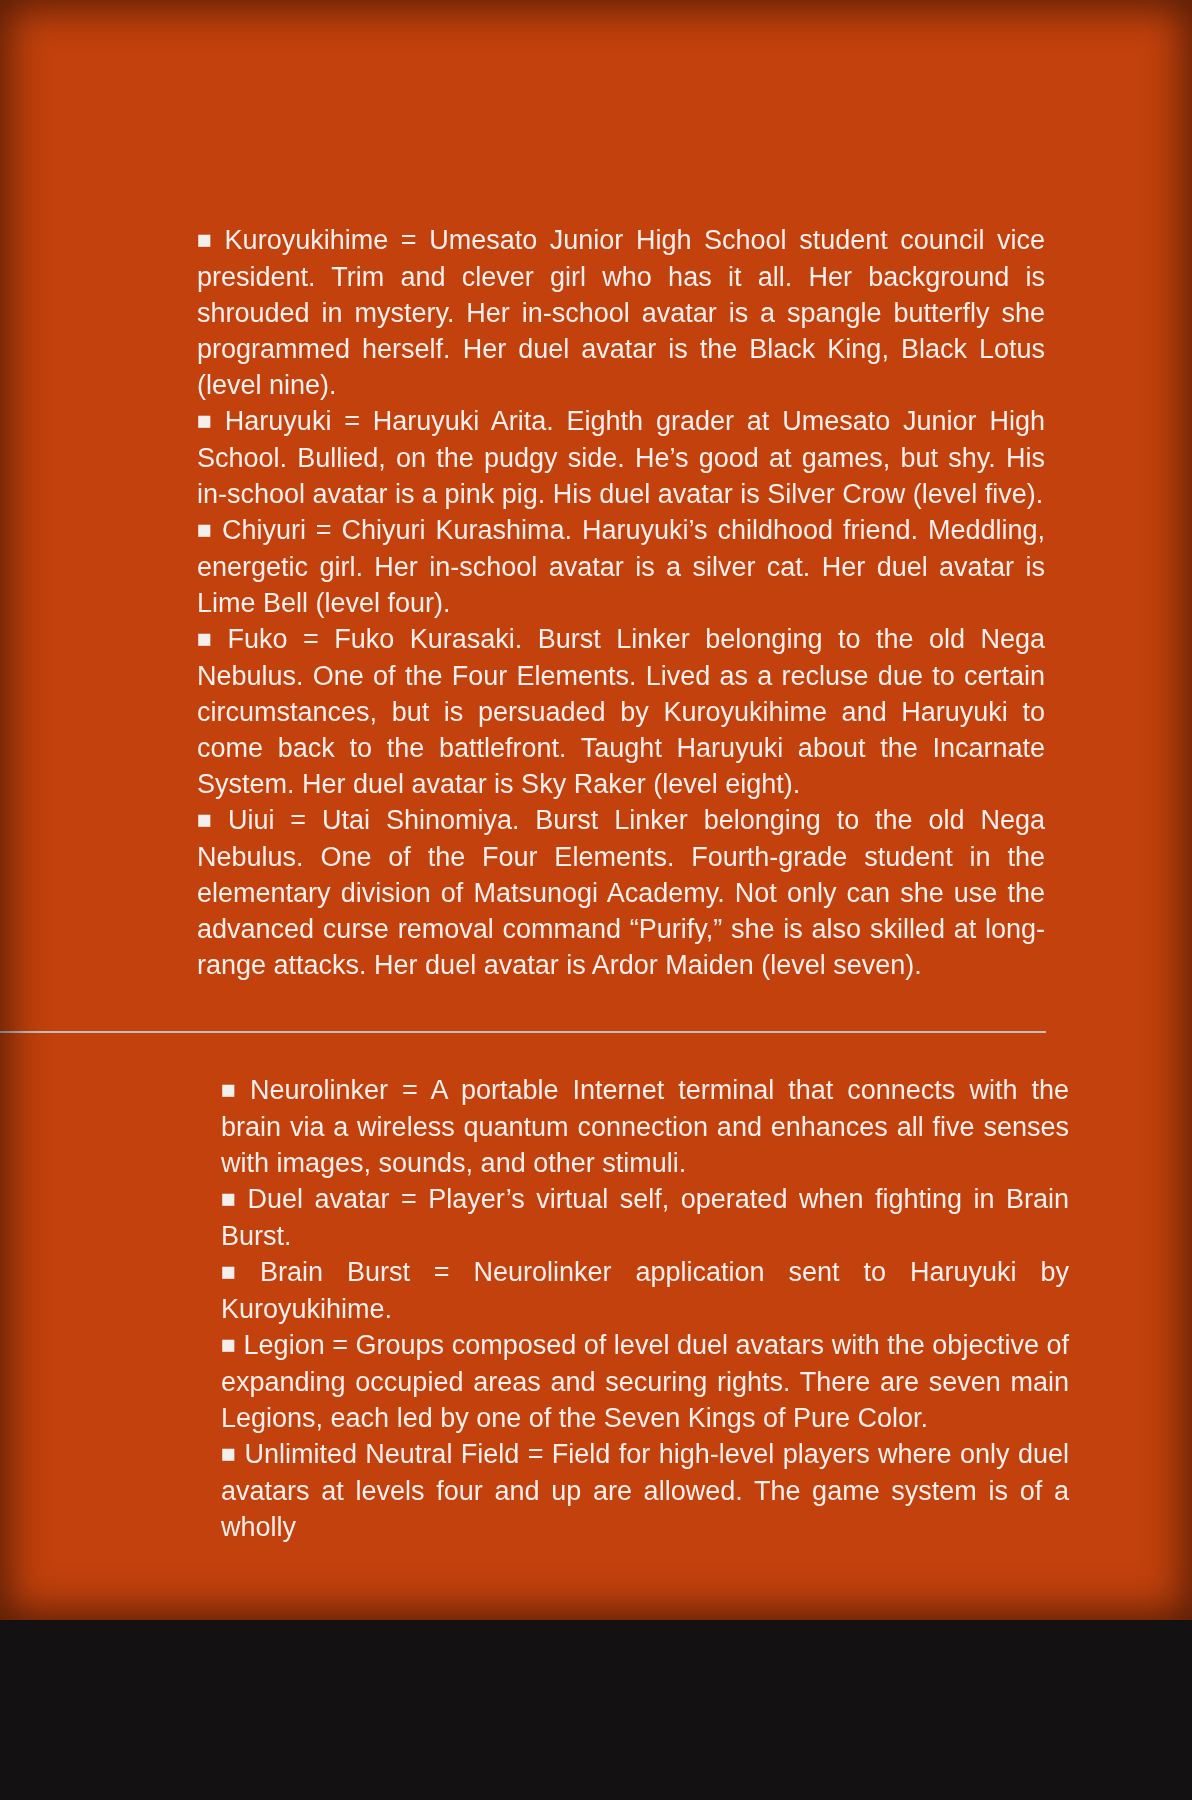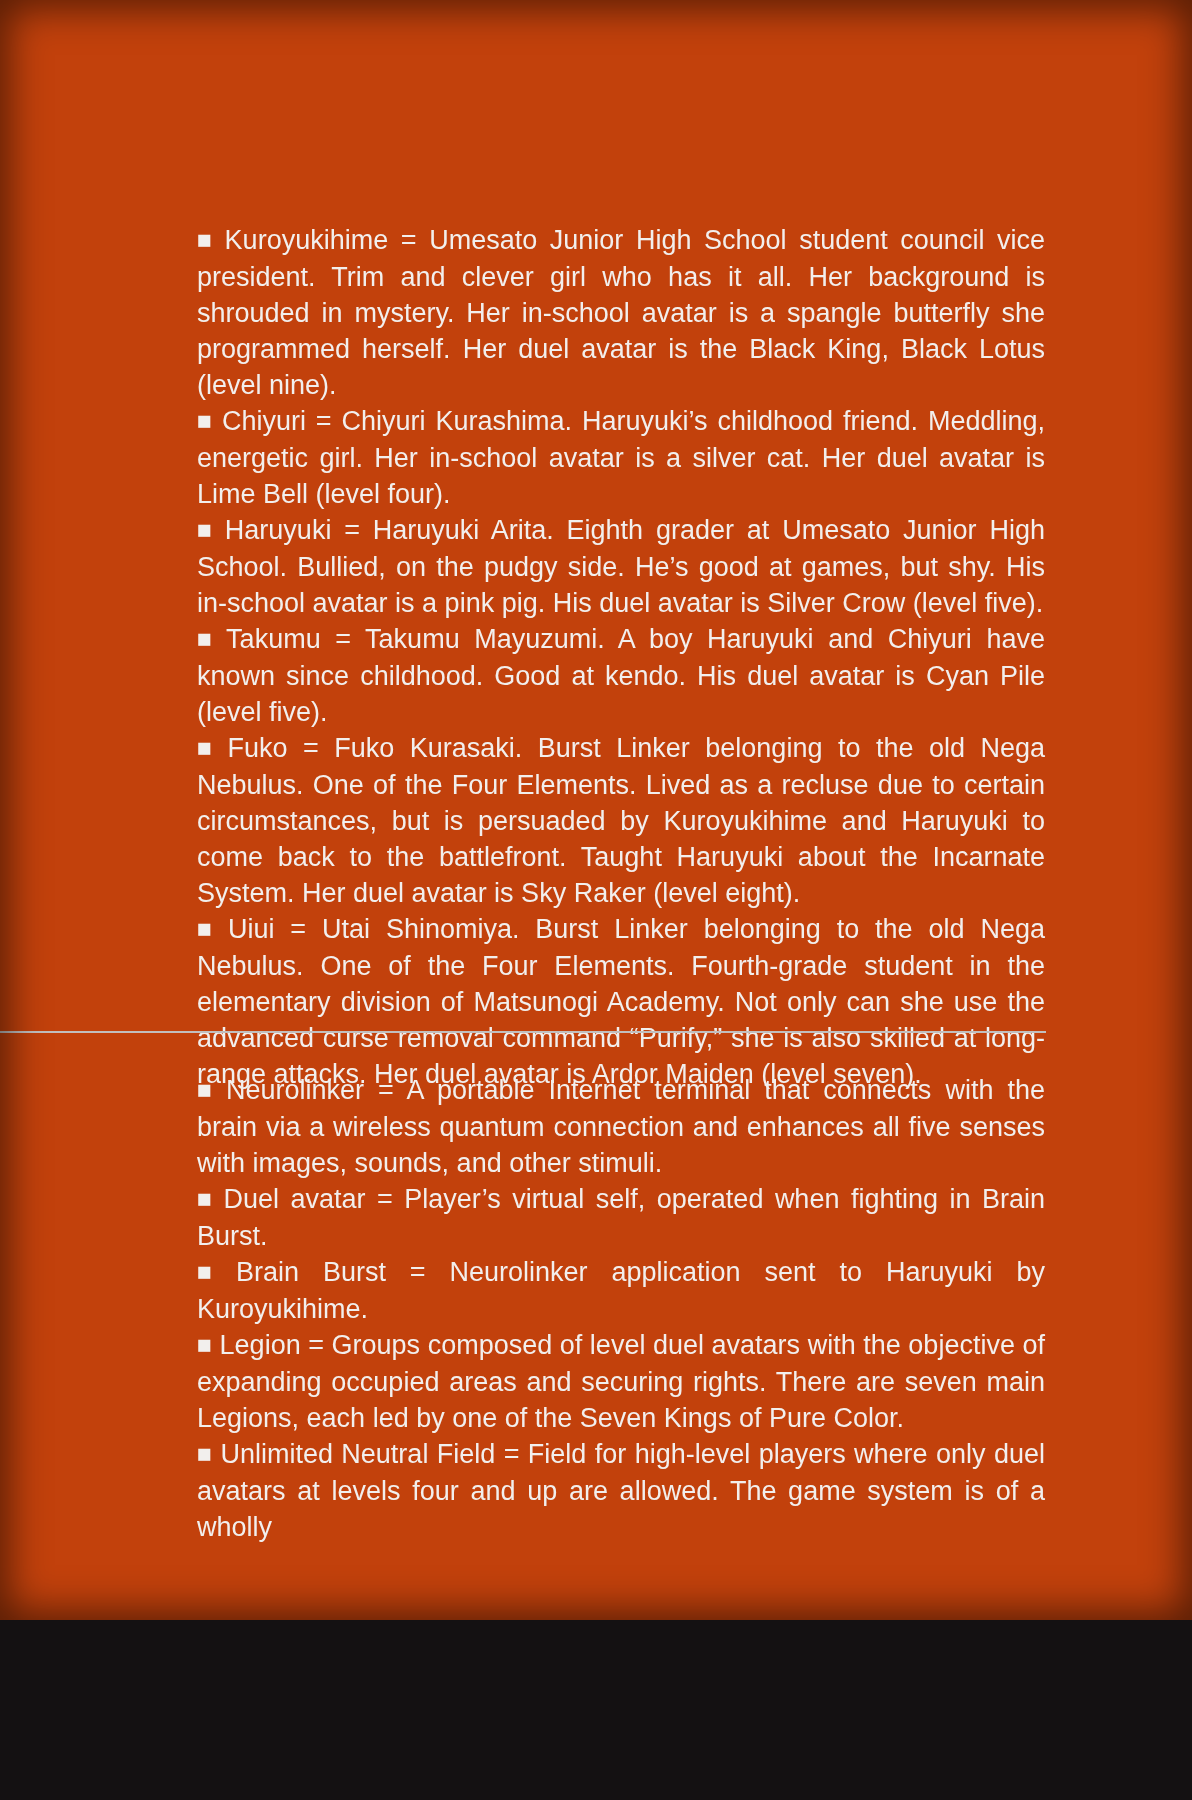--- a/index.html
+++ b/index.html
@@ -21,21 +21,21 @@
   .text-col {
     position: absolute;
     left: 197px;
     width: 848px;
     color: #f2efed;
     font-size: 27px;
     line-height: 36px;
     text-align: justify;
   }
   .characters { top: 222px; }
-  .glossary   { top: 1072px; }
+  .glossary   { top: 1072px; margin-left: 24px; }
   .entry { margin: 0; padding: 0; }
   .bullet {
     display: inline-block;
     transform: translateY(-1px);
     font-size: 0.92em;
   }
   .divider {
     position: absolute;
     left: 0;
     top: 1031px;
@@ -44,23 +44,22 @@
     background: #c2bfbe;
   }
 </style>
 </head>
 <body>
 
 <div class="page">
 
   <div class="text-col characters">
     <p class="entry"><span class="bullet">■</span> <span>Kuroyukihime = Umesato Junior High School student council vice president. Trim and clever girl who has it all. Her background is shrouded in mystery. Her in-school avatar is a spangle butterfly she programmed herself. Her duel avatar is the Black King, Black Lotus (level nine).</span></p>
+    <p class="entry"><span class="bullet">■</span> <span>Haruyuki = Haruyuki Arita. Eighth grader at Umesato Junior High School. Bullied, on the pudgy side. He’s good at games, but shy. His in-school avatar is a pink pig. His duel avatar is Silver Crow (level five).</span></p>
     <p class="entry"><span class="bullet">■</span> <span>Chiyuri = Chiyuri Kurashima. Haruyuki’s childhood friend. Meddling, energetic girl. Her in-school avatar is a silver cat. Her duel avatar is Lime Bell (level four).</span></p>
-    <p class="entry"><span class="bullet">■</span> <span>Haruyuki = Haruyuki Arita. Eighth grader at Umesato Junior High School. Bullied, on the pudgy side. He’s good at games, but shy. His in-school avatar is a pink pig. His duel avatar is Silver Crow (level five).</span></p>
-    <p class="entry"><span class="bullet">■</span> <span>Takumu = Takumu Mayuzumi. A boy Haruyuki and Chiyuri have known since childhood. Good at kendo. His duel avatar is Cyan Pile (level five).</span></p>
     <p class="entry"><span class="bullet">■</span> <span>Fuko = Fuko Kurasaki. Burst Linker belonging to the old Nega Nebulus. One of the Four Elements. Lived as a recluse due to certain circumstances, but is persuaded by Kuroyukihime and Haruyuki to come back to the battlefront. Taught Haruyuki about the Incarnate System. Her duel avatar is Sky Raker (level eight).</span></p>
     <p class="entry"><span class="bullet">■</span> <span>Uiui = Utai Shinomiya. Burst Linker belonging to the old Nega Nebulus. One of the Four Elements. Fourth-grade student in the elementary division of Matsunogi Academy. Not only can she use the advanced curse removal command “Purify,” she is also skilled at long-range attacks. Her duel avatar is Ardor Maiden (level seven).</span></p>
   </div>
 
   <div class="divider"></div>
 
   <div class="text-col glossary">
     <p class="entry"><span class="bullet">■</span> <span>Neurolinker = A portable Internet terminal that connects with the brain via a wireless quantum connection and enhances all five senses with images, sounds, and other stimuli.</span></p>
     <p class="entry"><span class="bullet">■</span> <span>Duel avatar = Player’s virtual self, operated when fighting in Brain Burst.</span></p>
     <p class="entry"><span class="bullet">■</span> <span>Brain Burst = Neurolinker application sent to Haruyuki by Kuroyukihime.</span></p>

